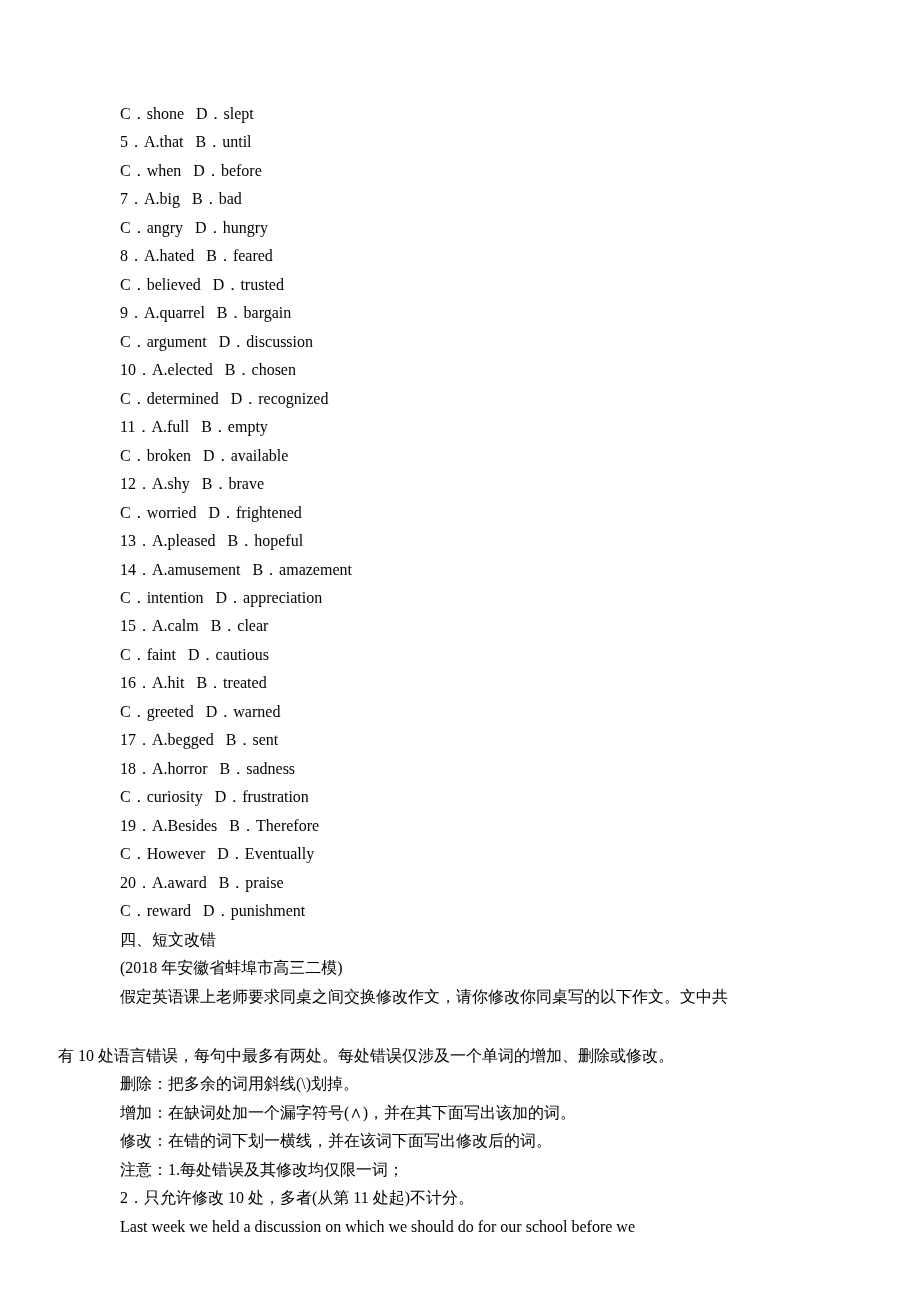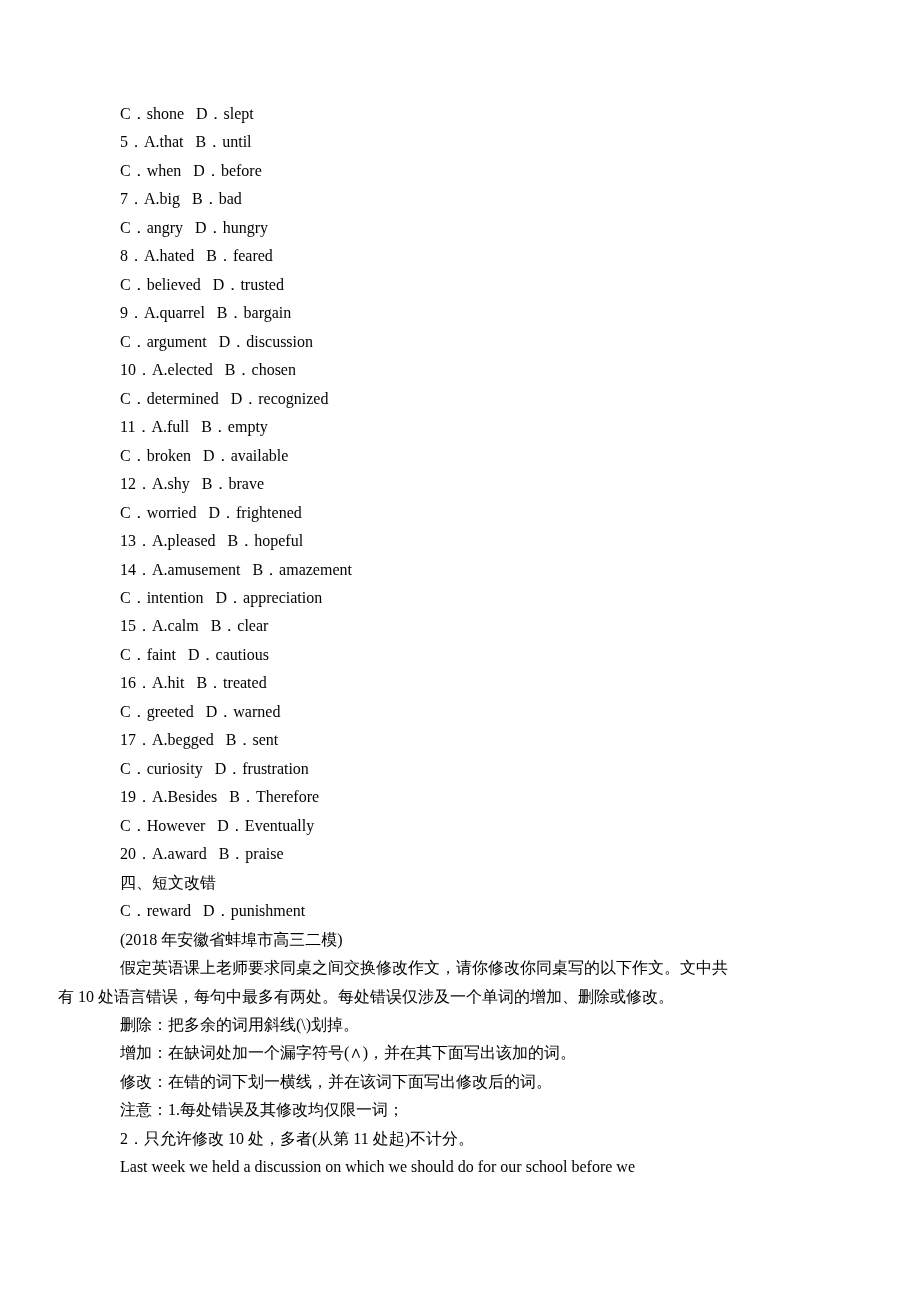--- a/index.html
+++ b/index.html
@@ -17,20 +17,21 @@
       width: 920px;
     }
     .line {
       white-space: pre;
     }
     .indent-1 {
       padding-left: 62px;
     }
     .no-indent {
       padding-left: 0;
+      margin-top: 31px;
     }
   </style>
 </head>
 <body>
 
 <div id="content">
     <div class="line indent-1">C．shone   D．slept</div>
     <div class="line indent-1">5．A.that   B．until</div>
     <div class="line indent-1">C．when   D．before</div>
     <div class="line indent-1">7．A.big   B．bad</div>
@@ -46,26 +47,27 @@
     <div class="line indent-1">12．A.shy   B．brave</div>
     <div class="line indent-1">C．worried   D．frightened</div>
     <div class="line indent-1">13．A.pleased   B．hopeful</div>
     <div class="line indent-1">14．A.amusement   B．amazement</div>
     <div class="line indent-1">C．intention   D．appreciation</div>
     <div class="line indent-1">15．A.calm   B．clear</div>
     <div class="line indent-1">C．faint   D．cautious</div>
     <div class="line indent-1">16．A.hit   B．treated</div>
     <div class="line indent-1">C．greeted   D．warned</div>
     <div class="line indent-1">17．A.begged   B．sent</div>
+    <div class="line indent-1">18．A.horror   B．sadness</div>
     <div class="line indent-1">C．curiosity   D．frustration</div>
     <div class="line indent-1">19．A.Besides   B．Therefore</div>
     <div class="line indent-1">C．However   D．Eventually</div>
     <div class="line indent-1">20．A.award   B．praise</div>
+    <div class="line indent-1">C．reward   D．punishment</div>
     <div class="line indent-1">四、短文改错</div>
-    <div class="line indent-1">C．reward   D．punishment</div>
     <div class="line indent-1">(2018 年安徽省蚌埠市高三二模)</div>
     <div class="line indent-1">假定英语课上老师要求同桌之间交换修改作文，请你修改你同桌写的以下作文。文中共</div>
     <div class="line no-indent">有 10 处语言错误，每句中最多有两处。每处错误仅涉及一个单词的增加、删除或修改。</div>
     <div class="line indent-1">删除：把多余的词用斜线(\)划掉。</div>
     <div class="line indent-1">增加：在缺词处加一个漏字符号(∧)，并在其下面写出该加的词。</div>
     <div class="line indent-1">修改：在错的词下划一横线，并在该词下面写出修改后的词。</div>
     <div class="line indent-1">注意：1.每处错误及其修改均仅限一词；</div>
     <div class="line indent-1">2．只允许修改 10 处，多者(从第 11 处起)不计分。</div>
     <div class="line indent-1">Last week we held a discussion on which we should do for our school before we</div>
   </div>

